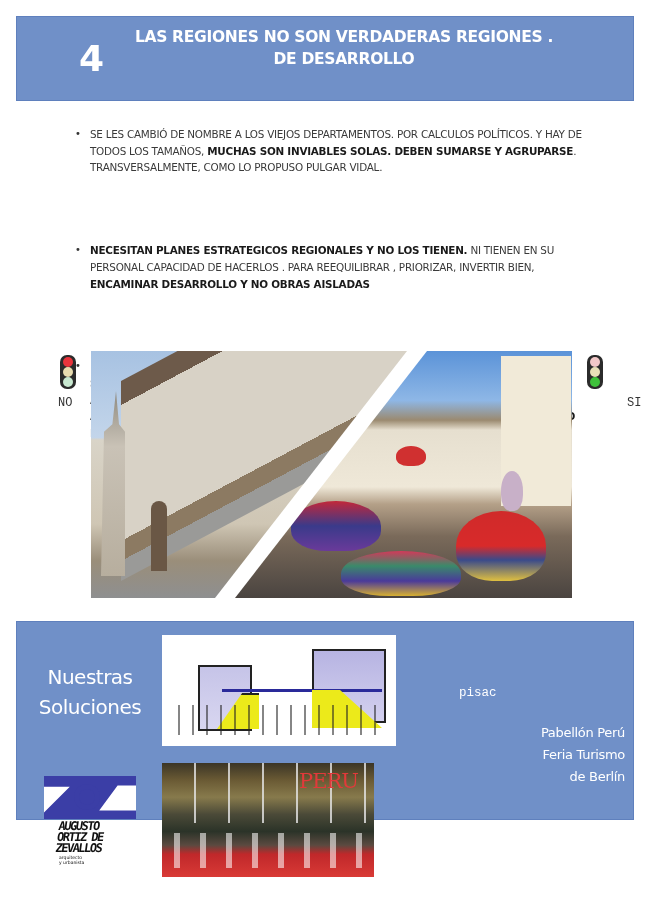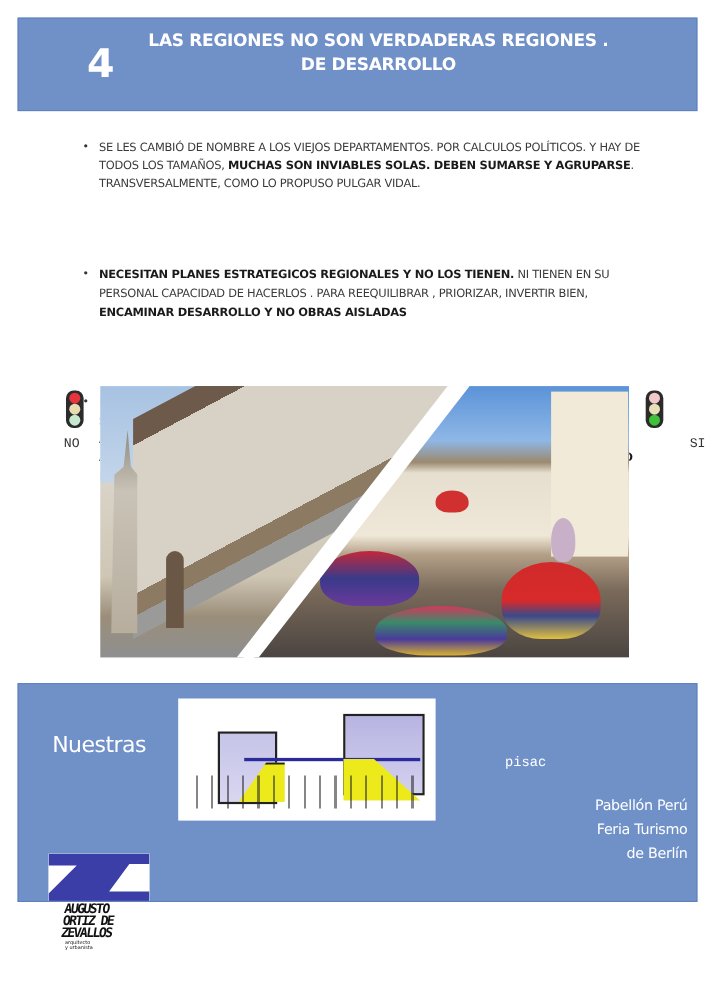--- a/index.html
+++ b/index.html
@@ -252,31 +252,37 @@
     <span style="left:365px;top:160px;width:90px;height:70px;background:linear-gradient(180deg,#d02a2a,#d82a2a 50%,#3a4a8a 70%,#e0c040);"></span>
     <span style="left:305px;top:95px;width:30px;height:20px;background:#d03030;"></span>
     <span style="left:410px;top:120px;width:22px;height:40px;background:#c8b0c8;"></span>
   </div>
   <div class="diag"></div>
 </div>
 
 <div class="bottom">
   <div class="heading">
     <div>Nuestras</div>
+    <div>Soluciones</div>
   </div>
 
   <div class="sketch">
     <div class="wall-l"></div>
     <div class="wall-r"></div>
     <div class="beam"></div>
     <div class="yellow-l"></div>
     <div class="yellow-r"></div>
     <div class="people"></div>
   </div>
 
+  <div class="pavilion">
+    <div class="frame"></div>
+    <div class="peru">PERU</div>
+    <div class="tables"></div>
+  </div>
 
   <div class="logo">
     <div class="blue"></div>
     <div class="oring"></div>
   </div>
   <div class="logo-text">
     <div>AUGUSTO</div>
     <div>ORTIZ DE</div>
     <div>ZEVALLOS</div>
   </div>

